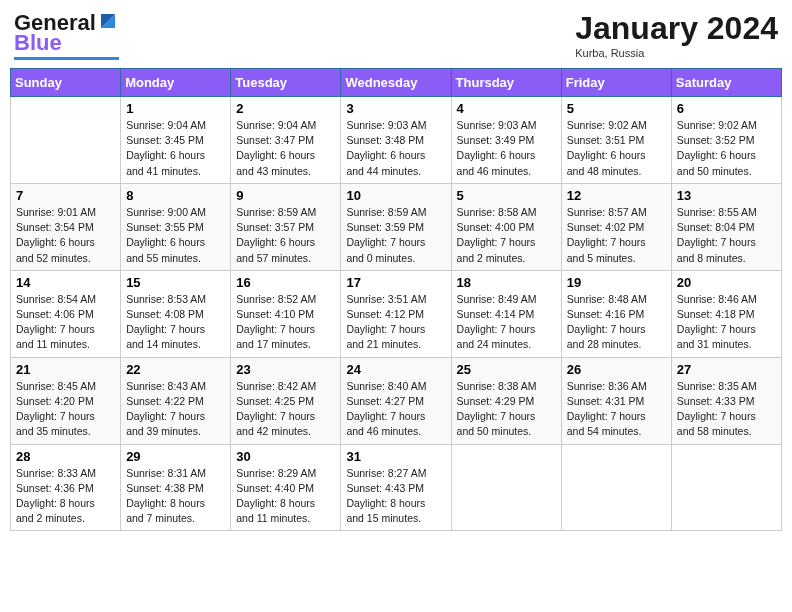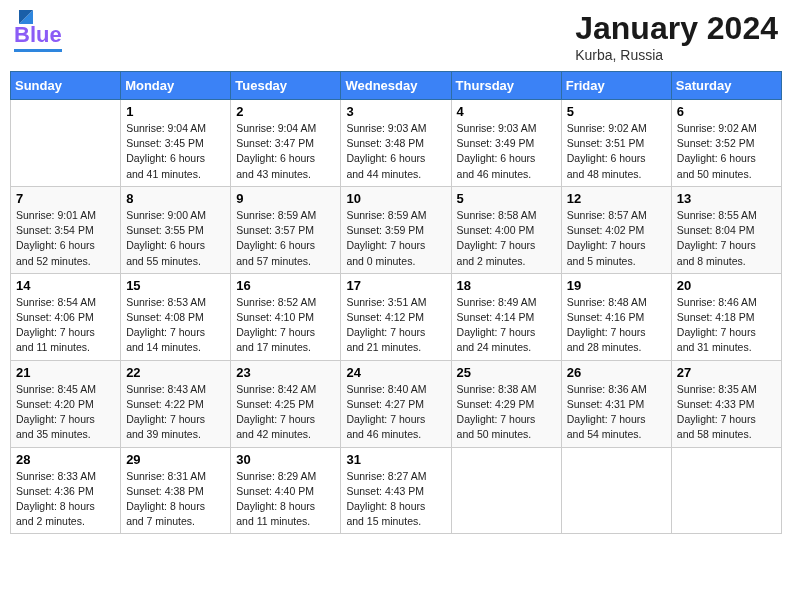--- a/index.html
+++ b/index.html
@@ -24,30 +24,30 @@
     }
     .title-block {
       text-align: left;
     }
     .month-title {
       font-size: 32px;
       font-weight: bold;
       color: #1a1a1a;
     }
     .location {
-      font-size: 14px;
+      font-size: 11px;
       color: #333;
     }
     table {
       width: 100%;
       border-collapse: collapse;
       font-size: 11px;
     }
     thead tr th {
-      background: #3b82f6;
+      background: #8b5cf6;
       color: #fff;
       padding: 6px 4px;
       text-align: left;
       font-size: 13px;
       font-weight: bold;
       border: 1px solid #2e6da4;
     }
     tbody tr td {
       border: 1px solid #ccc;
       vertical-align: top;
@@ -73,20 +73,21 @@
     .empty-cell {
       background: #fff;
     }
   </style>
 </head>
 <body>
 
 <div class="header">
   <div class="logo">
     <div style="display:flex; align-items:center;">
+      <span style="font-size:22px; font-weight:bold; color:#1a1a1a;">General</span>
       <svg width="22" height="22" viewBox="0 0 22 22" style="margin-left:1px; margin-top:-4px;">
         <polygon points="4,18 18,18 18,4" fill="#2e86de"></polygon>
         <polygon points="4,4 18,4 4,18" fill="#1a5fa8"></polygon>
       </svg>
     </div>
     <div style="font-size:22px; font-weight:bold; color:#8b5cf6; margin-top:-6px;">Blue</div>
     <div style="height:3px; background:#2e86de; width:100%; margin-top:1px;"></div>
   </div>
   <div class="title-block">
     <div class="month-title">January 2024</div>

